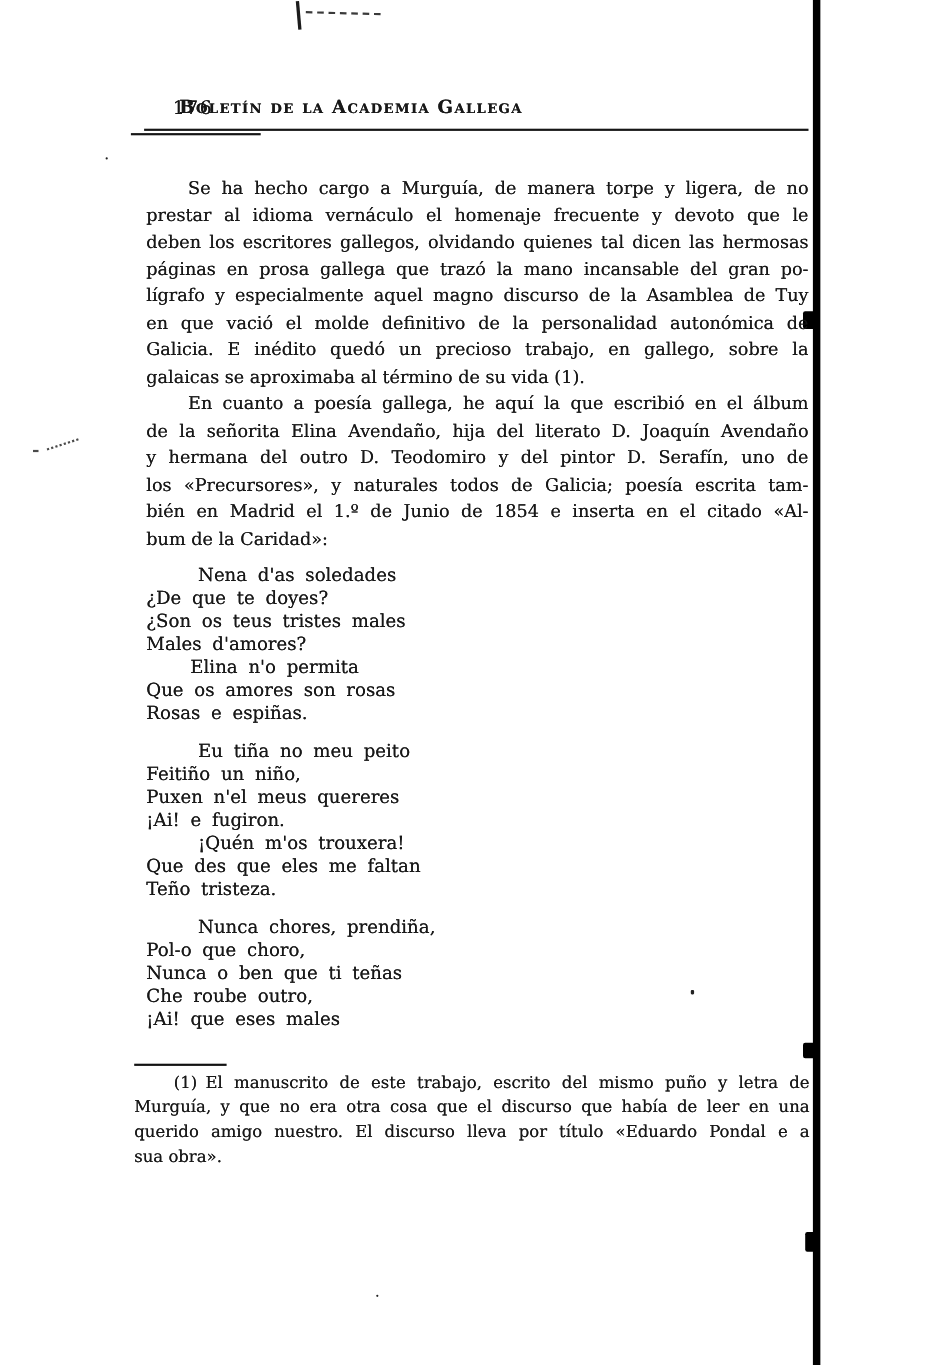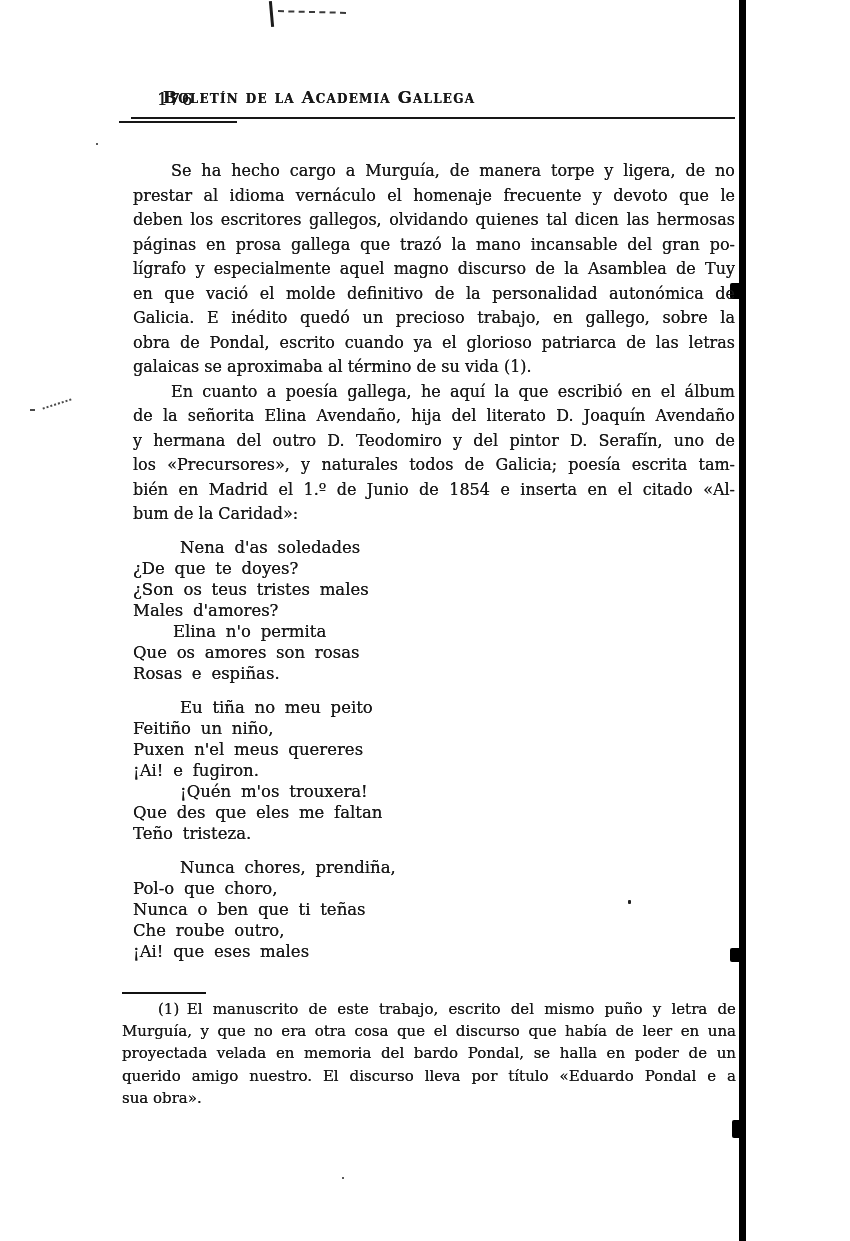--- a/index.html
+++ b/index.html
@@ -102,21 +102,20 @@
 
     <div class="body-text">
       <div class="para">
         <div class="bline first">Se ha hecho cargo a Murguía, de manera torpe y ligera, de no</div>
         <div class="bline">prestar al idioma vernáculo el homenaje frecuente y devoto que le</div>
         <div class="bline">deben los escritores gallegos, olvidando quienes tal dicen las hermosas</div>
         <div class="bline">páginas en prosa gallega que trazó la mano incansable del gran po-</div>
         <div class="bline">lígrafo y especialmente aquel magno discurso de la Asamblea de Tuy</div>
         <div class="bline">en que vació el molde definitivo de la personalidad autonómica de</div>
         <div class="bline">Galicia. E inédito quedó un precioso trabajo, en gallego, sobre la</div>
-        <div class="bline">obra de Pondal, escrito cuando ya el glorioso patriarca de las letras</div>
         <div class="bline last">galaicas se aproximaba al término de su vida (1).</div>
       </div>
       <div class="para">
         <div class="bline first">En cuanto a poesía gallega, he aquí la que escribió en el álbum</div>
         <div class="bline">de la señorita Elina Avendaño, hija del literato D. Joaquín Avendaño</div>
         <div class="bline">y hermana del outro D. Teodomiro y del pintor D. Serafín, uno de</div>
         <div class="bline">los «Precursores», y naturales todos de Galicia; poesía escrita tam-</div>
         <div class="bline">bién en Madrid el 1.º de Junio de 1854 e inserta en el citado «Al-</div>
         <div class="bline last">bum de la Caridad»:</div>
       </div>
@@ -148,19 +147,18 @@
         <div class="pline">Che roube outro,</div>
         <div class="pline">¡Ai! que eses males</div>
       </div>
     </div>
 
     <div class="footnote-rule"></div>
 
     <div class="footnote">
       <div class="fline first">(1) El manuscrito de este trabajo, escrito del mismo puño y letra de</div>
       <div class="fline">Murguía, y que no era otra cosa que el discurso que había de leer en una</div>
-      <div class="fline">proyectada velada en memoria del bardo Pondal, se halla en poder de un</div>
       <div class="fline">querido amigo nuestro. El discurso lleva por título «Eduardo Pondal e a</div>
       <div class="fline last">sua obra».</div>
     </div>
 
   </div>
 </div>
 
 </body></html>

